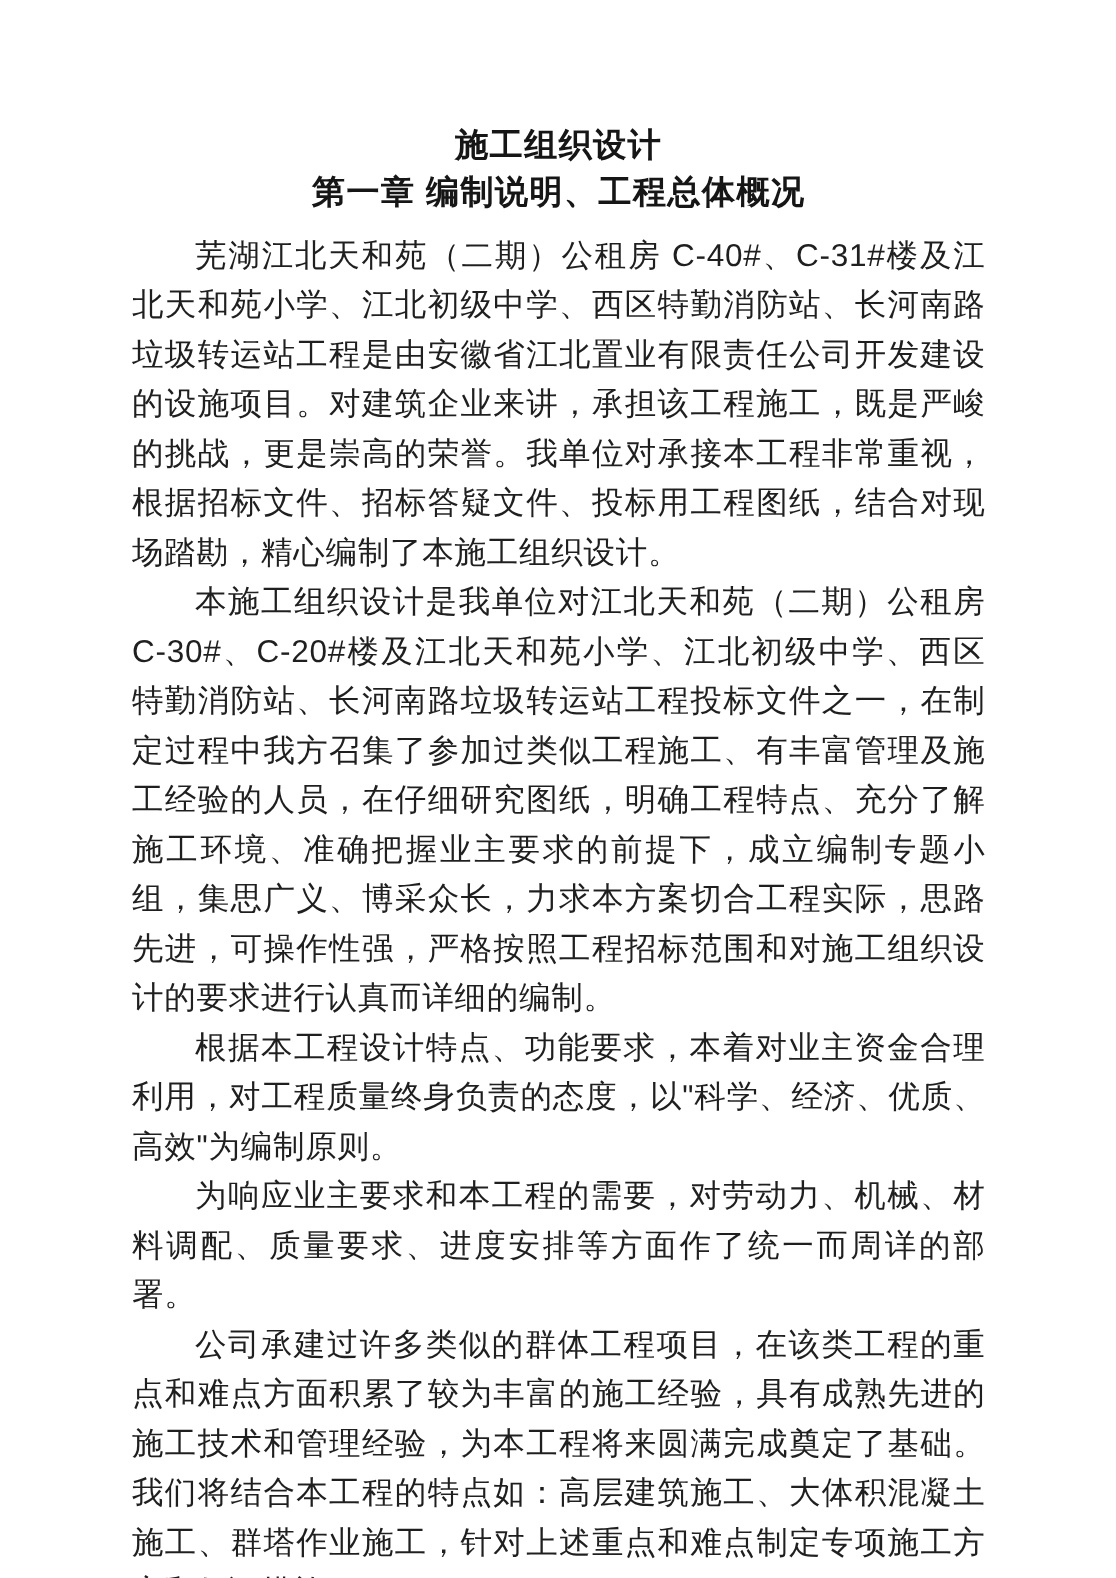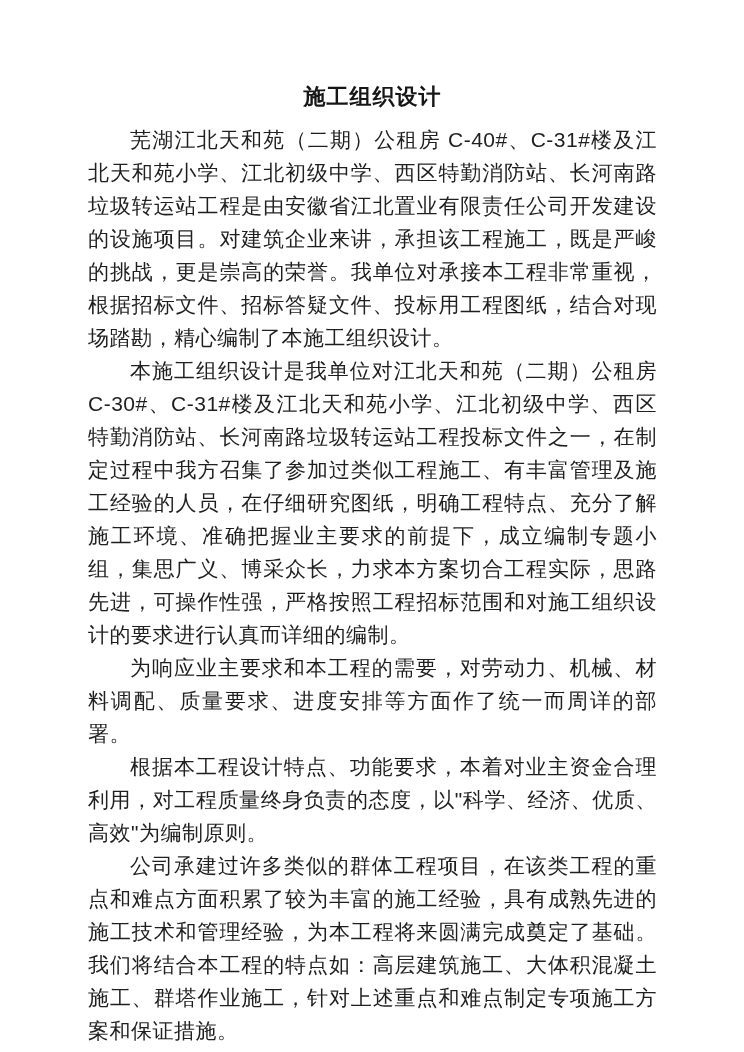--- a/index.html
+++ b/index.html
@@ -42,20 +42,21 @@
     color: #1f1f1f;
     letter-spacing: 0.5px;
     word-break: break-all;
   }
 </style>
 </head>
 <body>
 
 <div class="page">
   <h1 class="doc-heading">施工组织设计</h1>
+  <h2 class="doc-heading">第一章 编制说明、工程总体概况</h2>
   <div class="doc-body">
     <p>芜湖江北天和苑（二期）公租房 C-40#、C-31#楼及江北天和苑小学、江北初级中学、西区特勤消防站、长河南路垃圾转运站工程是由安徽省江北置业有限责任公司开发建设的设施项目。对建筑企业来讲，承担该工程施工，既是严峻的挑战，更是崇高的荣誉。我单位对承接本工程非常重视，根据招标文件、招标答疑文件、投标用工程图纸，结合对现场踏勘，精心编制了本施工组织设计。</p>
-    <p>本施工组织设计是我单位对江北天和苑（二期）公租房C-30#、C-31#楼及江北天和苑小学、江北初级中学、西区特勤消防站、长河南路垃圾转运站工程投标文件之一，在制定过程中我方召集了参加过类似工程施工、有丰富管理及施工经验的人员，在仔细研究图纸，明确工程特点、充分了解施工环境、准确把握业主要求的前提下，成立编制专题小组，集思广义、博采众长，力求本方案切合工程实际，思路先进，可操作性强，严格按照工程招标范围和对施工组织设计的要求进行认真而详细的编制。</p>
+    <p>本施工组织设计是我单位对江北天和苑（二期）公租房C-30#、C-20#楼及江北天和苑小学、江北初级中学、西区特勤消防站、长河南路垃圾转运站工程投标文件之一，在制定过程中我方召集了参加过类似工程施工、有丰富管理及施工经验的人员，在仔细研究图纸，明确工程特点、充分了解施工环境、准确把握业主要求的前提下，成立编制专题小组，集思广义、博采众长，力求本方案切合工程实际，思路先进，可操作性强，严格按照工程招标范围和对施工组织设计的要求进行认真而详细的编制。</p>
+    <p>根据本工程设计特点、功能要求，本着对业主资金合理利用，对工程质量终身负责的态度，以"科学、经济、优质、高效"为编制原则。</p>
     <p>为响应业主要求和本工程的需要，对劳动力、机械、材料调配、质量要求、进度安排等方面作了统一而周详的部署。</p>
-    <p>根据本工程设计特点、功能要求，本着对业主资金合理利用，对工程质量终身负责的态度，以"科学、经济、优质、高效"为编制原则。</p>
     <p>公司承建过许多类似的群体工程项目，在该类工程的重点和难点方面积累了较为丰富的施工经验，具有成熟先进的施工技术和管理经验，为本工程将来圆满完成奠定了基础。我们将结合本工程的特点如：高层建筑施工、大体积混凝土施工、群塔作业施工，针对上述重点和难点制定专项施工方案和保证措施。</p>
   </div>
 </div>
 
 </body></html>

